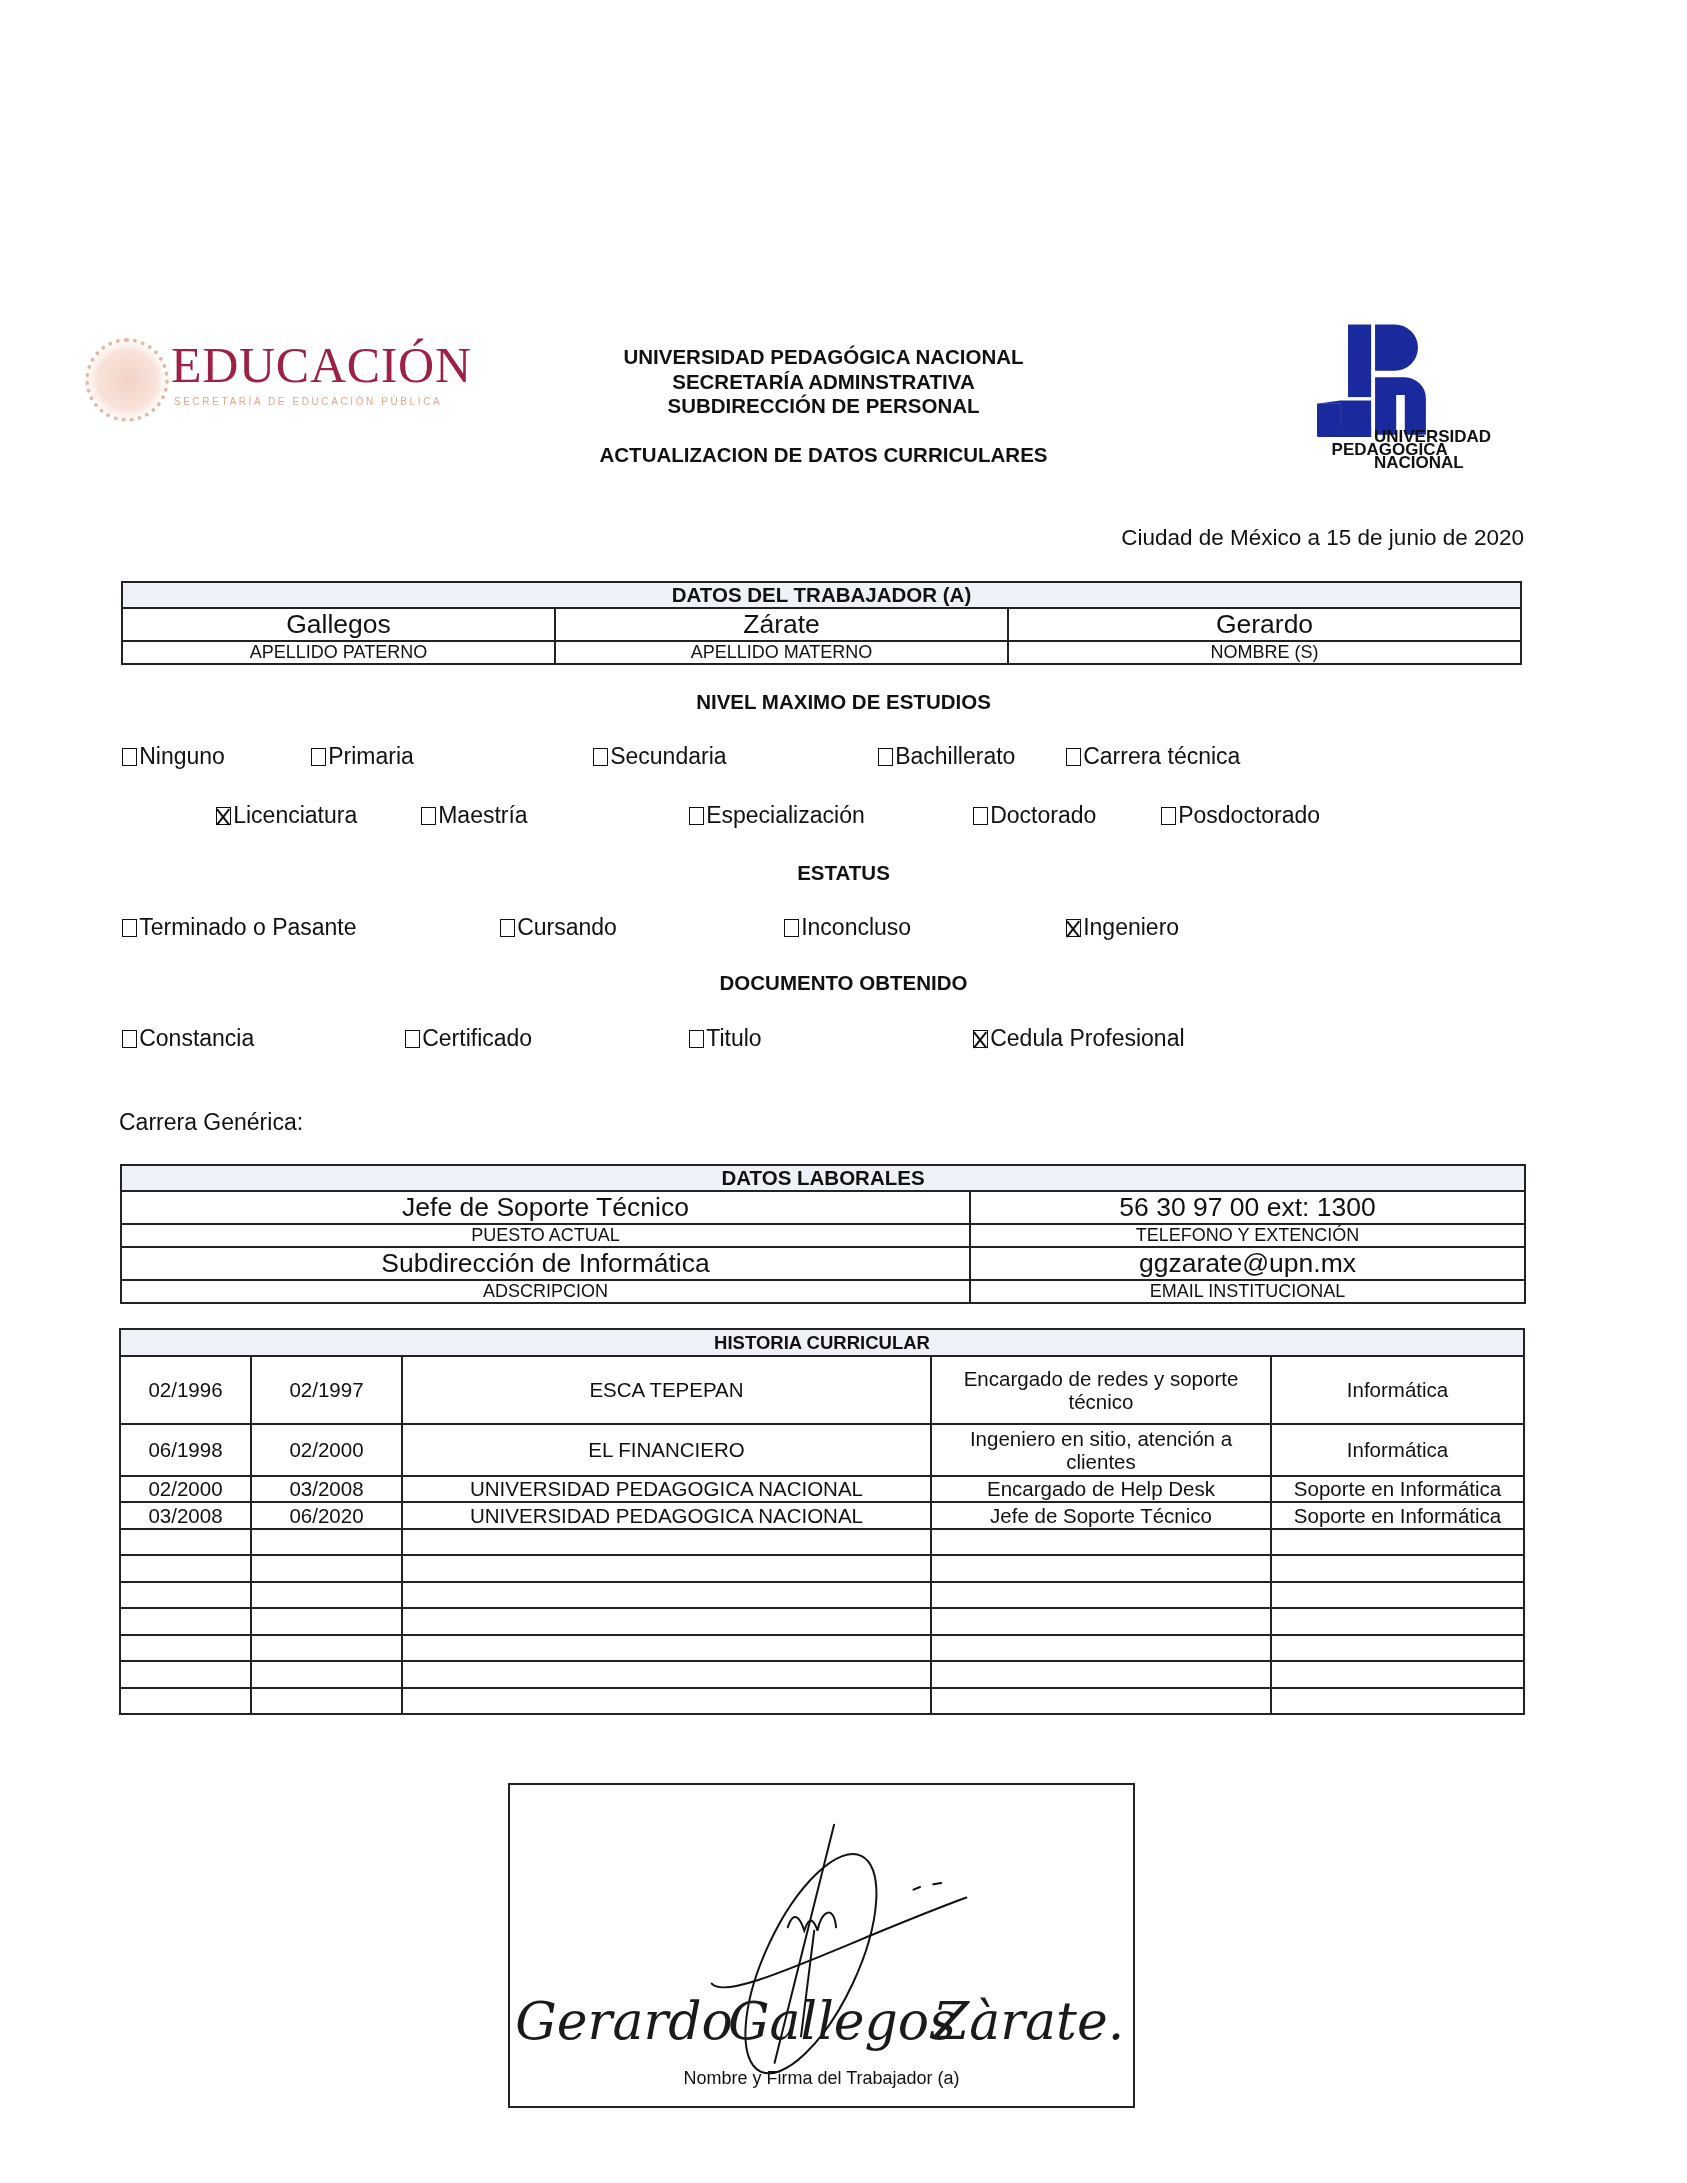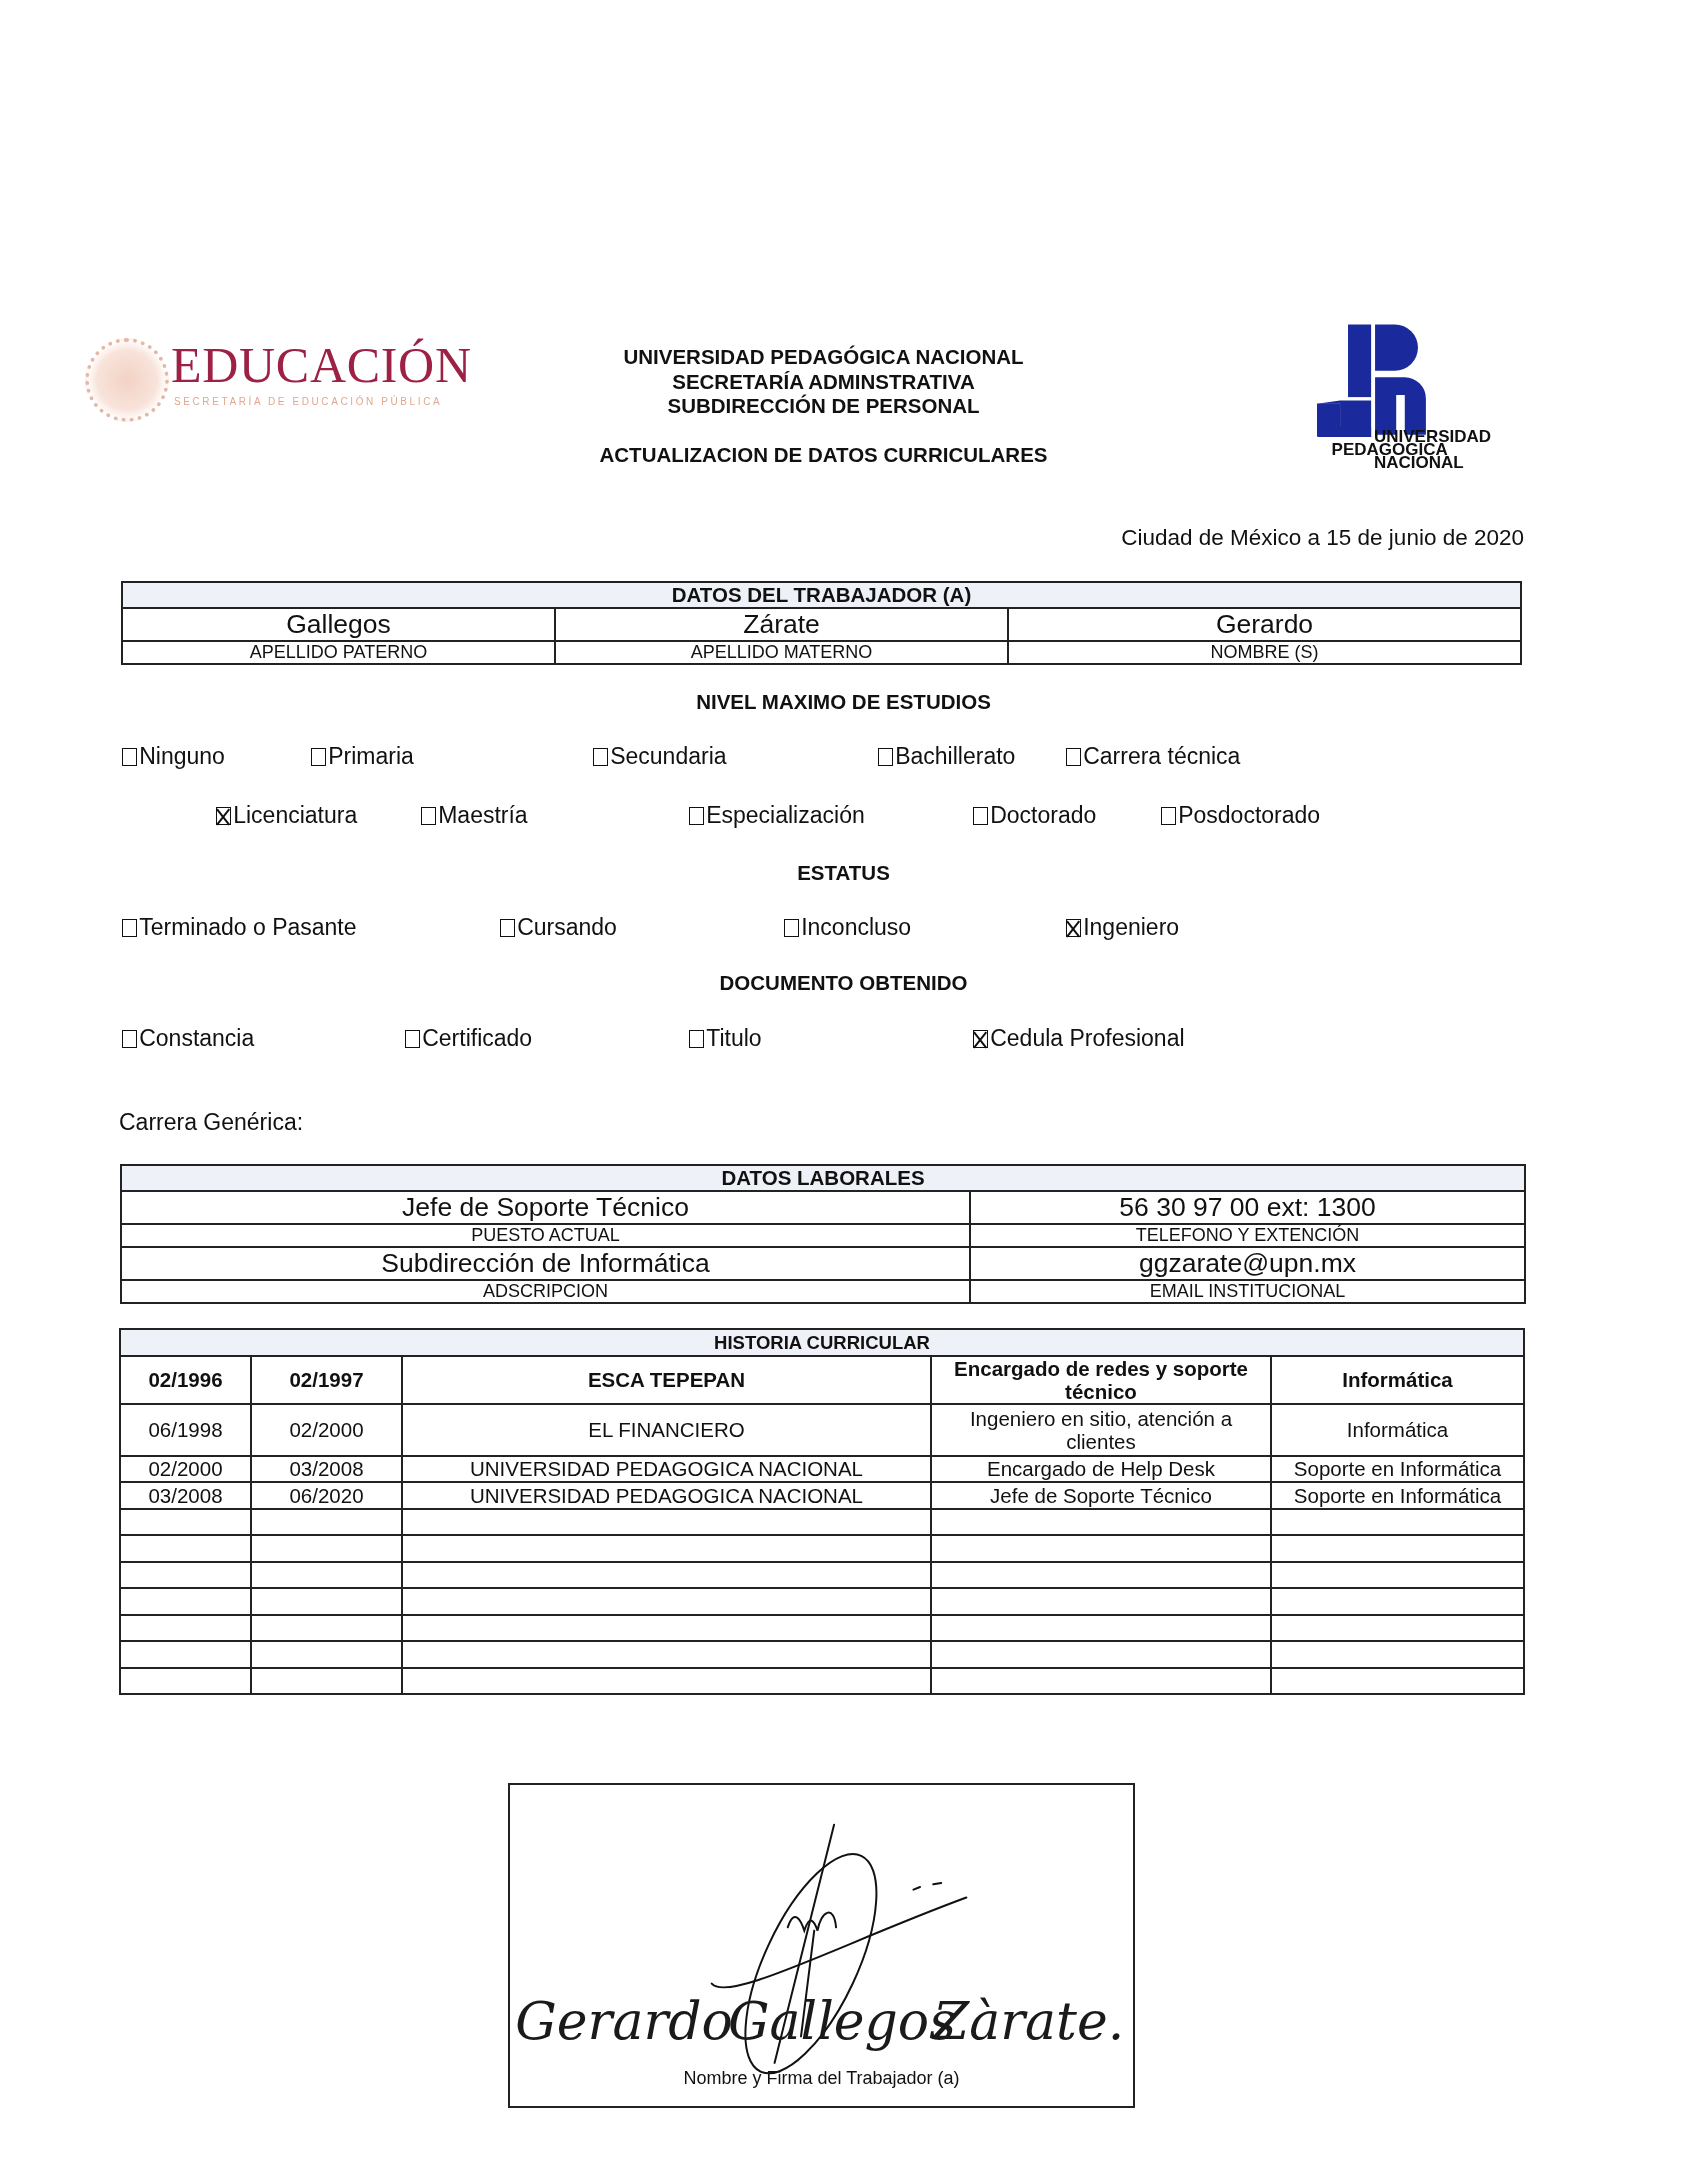--- a/index.html
+++ b/index.html
@@ -153,21 +153,21 @@
       <col style="width:529px">
       <col style="width:340px">
       <col style="width:253px">
   </colgroup>
   <thead>
     <tr style="height:26.5px;">
         <td colspan="5" class="band">HISTORIA CURRICULAR</td>
       </tr>
   </thead>
   <tbody id="hist-body">
-      <tr style="height: 48px; font-weight: bold;">
+      <tr style="height: 68px;">
         <td>02/1996</td>
         <td>02/1997</td>
         <td>ESCA TEPEPAN</td>
         <td style="padding: 0px 16px;">Encargado de redes y soporte técnico</td>
         <td>Informática</td>
       </tr>
       <tr style="height: 52px;">
         <td>06/1998</td>
         <td>02/2000</td>
         <td>EL FINANCIERO</td>

